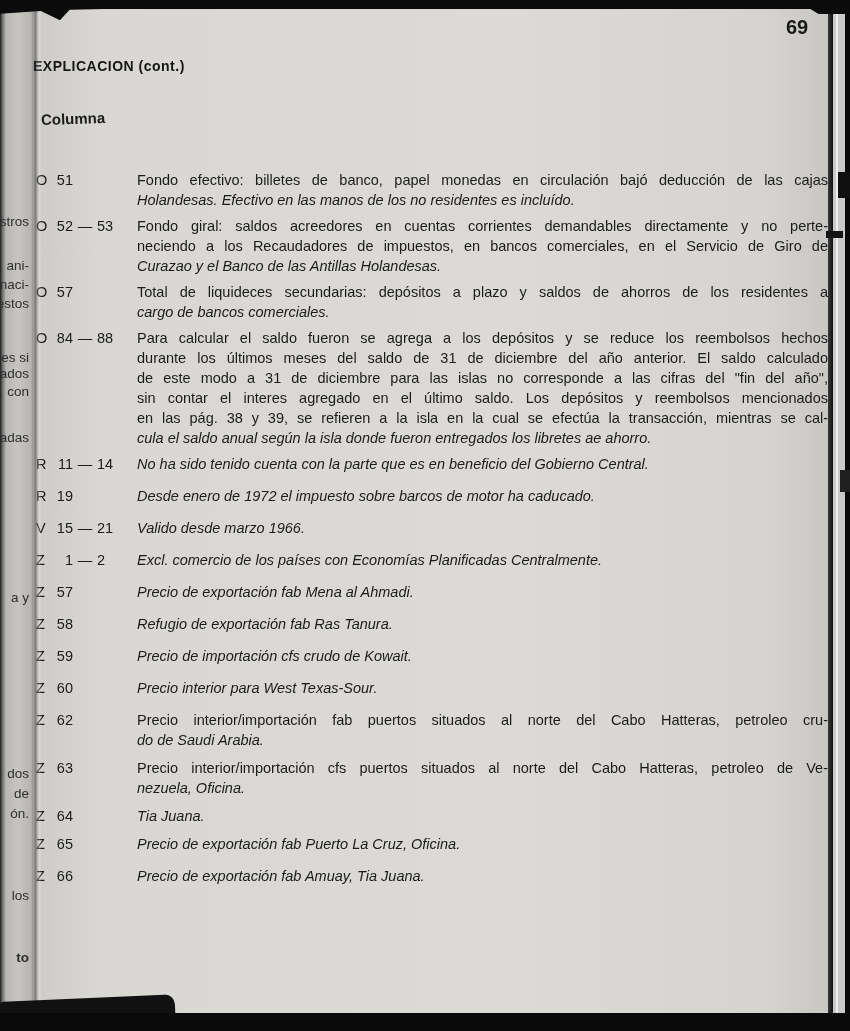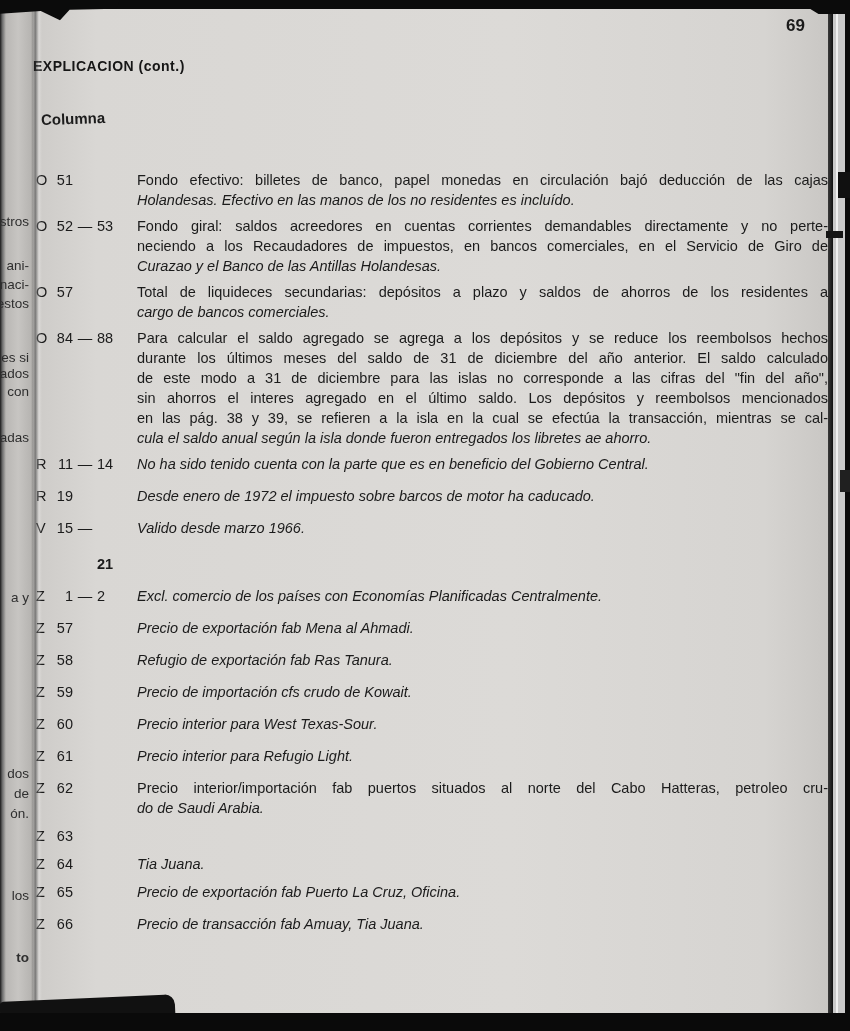--- a/index.html
+++ b/index.html
@@ -38,36 +38,36 @@
   
   .frag{position:absolute;right:4px;color:#2e2e2e;font-size:13.5px;white-space:nowrap;}
   
   .ghost{position:absolute;transform:scaleX(-1);color:rgba(125,125,125,.62);font-weight:bold;
     filter:blur(.7px);white-space:nowrap;z-index:1;letter-spacing:1px;}
   .ghost-top{left:212px;top:20px;width:586px;font-size:14px;text-align:center;word-spacing:5px;}
   .ghost-mid{left:330px;top:349px;width:384px;font-size:12.5px;text-align:center;word-spacing:3px;}
   .ghost-low{left:298px;top:662px;width:404px;font-size:12.5px;text-align:center;word-spacing:3px;}
   .smudge{position:absolute;background:rgba(128,128,128,.34);filter:blur(1.3px);border-radius:3px;z-index:1;}
   
-  .page-number{position:absolute;left:786px;top:16px;font-size:17px;font-weight:bold;color:#1a1a1a;z-index:9;}
+  .page-number{position:absolute;left:786px;top:16px;font-size:20px;font-weight:bold;color:#1a1a1a;z-index:9;}
   .title{position:absolute;left:33px;top:58px;width:740px;text-align:left;font-size:14px;font-weight:bold;
     color:#161616;letter-spacing:.5px;z-index:2;}
   .columna{position:absolute;left:41px;top:110px;font-size:15px;font-weight:bold;color:#1c1c1c;
     transform:rotate(-2deg);z-index:4;}
   .entries{position:absolute;left:36px;top:170px;width:792px;z-index:2;color:#1b1b1b;
     font-size:14.5px;line-height:20px;}
   .entry{display:flex;}
   .entry.gp{margin-bottom:6px;}      
   .entry.gs{margin-bottom:12px;}     
   .entry.gm{margin-bottom:8px;}      
   .code{width:101px;flex:none;display:flex;white-space:nowrap;}
   .code .l{width:19px;}
   .code .n1{width:18px;text-align:right;}
   .code .dsh{width:24px;text-align:center;}
-  .code .b{font-weight:bold;margin-top:36px;}
+  .code .b{font-weight:normal;}
   .desc{flex:1;min-width:0;}
   .jl{text-align:justify;text-align-last:justify;}
   .jl.last{text-align-last:left;font-style:italic;}
 </style>
 </head>
 <body>
 
 <div class="page"></div>
 
 <div class="ghost ghost-top">PUBLIKATIES VAN HET BUREAU VOOR DE STATISTIEK</div>
@@ -183,24 +183,24 @@
   </div>
 
   <div class="entry gp">
     <div class="code">
       <span class="l">O</span>
       <span class="n1">84</span>
       <span class="dsh">—</span>
       <span class="n2">88</span>
     </div>
     <div class="desc">
-      <div class="jl">Para calcular el saldo agregado se agrega a los depósitos y se reduce los reembolsos hechos</div>
+      <div class="jl">Para calcular el saldo fueron se agrega a los depósitos y se reduce los reembolsos hechos</div>
       <div class="jl">durante los últimos meses del saldo de 31 de diciembre del año anterior. El saldo calculado</div>
       <div class="jl">de este modo a 31 de diciembre para las islas no corresponde a las cifras del "fin del año",</div>
-      <div class="jl">sin ahorros el interes agregado en el último saldo. Los depósitos y reembolsos mencionados</div>
+      <div class="jl">sin contar el interes agregado en el último saldo. Los depósitos y reembolsos mencionados</div>
       <div class="jl">en las pág. 38 y 39, se refieren a la isla en la cual se efectúa la transacción, mientras se cal-</div>
       <div class="jl last">cula el saldo anual según la isla donde fueron entregados los libretes ae ahorro.</div>
     </div>
   </div>
 
   <div class="entry gs">
     <div class="code">
       <span class="l">R</span>
       <span class="n1">11</span>
       <span class="dsh">—</span>
@@ -288,31 +288,20 @@
       <span class="l">Z</span>
       <span class="n1">60</span>
       <span class="dsh"></span>
       <span class="n2"></span>
     </div>
     <div class="desc">
       <div class="jl last">Precio interior para West Texas-Sour.</div>
     </div>
   </div>
 
-  <div class="entry gs">
-    <div class="code">
-      <span class="l">Z</span>
-      <span class="n1">61</span>
-      <span class="dsh"></span>
-      <span class="n2"></span>
-    </div>
-    <div class="desc">
-      <div class="jl last">Precio interior para Refugio Light.</div>
-    </div>
-  </div>
 
   <div class="entry gm">
     <div class="code">
       <span class="l">Z</span>
       <span class="n1">62</span>
       <span class="dsh"></span>
       <span class="n2"></span>
     </div>
     <div class="desc">
       <div class="jl">Precio interior/importación fab puertos situados al norte del Cabo Hatteras, petroleo cru-</div>
@@ -320,20 +309,24 @@
     </div>
   </div>
 
   <div class="entry gm">
     <div class="code">
       <span class="l">Z</span>
       <span class="n1">63</span>
       <span class="dsh"></span>
       <span class="n2"></span>
     </div>
+    <div class="desc">
+      <div class="jl">Precio interior/importación cfs puertos situados al norte del Cabo Hatteras, petroleo de Ve-</div>
+      <div class="jl last">nezuela, Oficina.</div>
+    </div>
   </div>
 
   <div class="entry gm">
     <div class="code">
       <span class="l">Z</span>
       <span class="n1">64</span>
       <span class="dsh"></span>
       <span class="n2"></span>
     </div>
     <div class="desc">
@@ -354,21 +347,21 @@
   </div>
 
   <div class="entry">
     <div class="code">
       <span class="l">Z</span>
       <span class="n1">66</span>
       <span class="dsh"></span>
       <span class="n2"></span>
     </div>
     <div class="desc">
-      <div class="jl last">Precio de transacción fab Amuay, Tia Juana.</div>
+      <div class="jl last">Precio de exportación fab Amuay, Tia Juana.</div>
     </div>
   </div>
 
 </div>
 
 <div class="right-edge-line"></div>
 <div class="right-strip"></div>
 <div class="right-strip-hl"></div>
 <div class="right-black"></div>
 <div class="edge-tick"></div>

